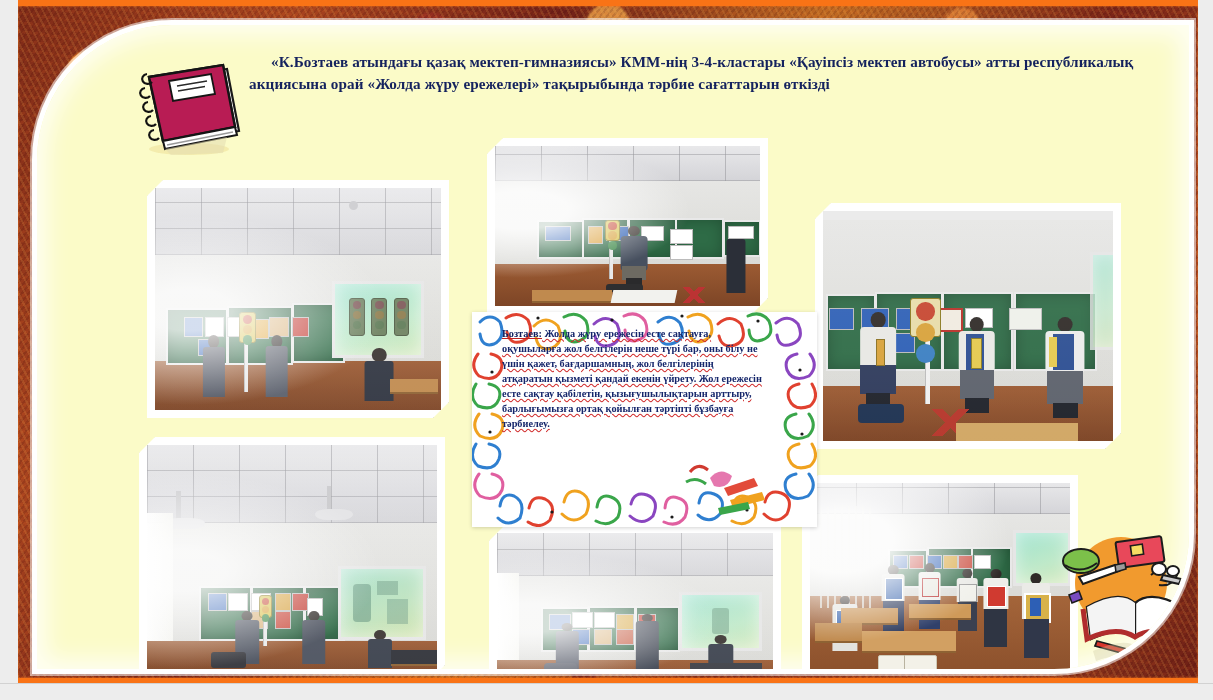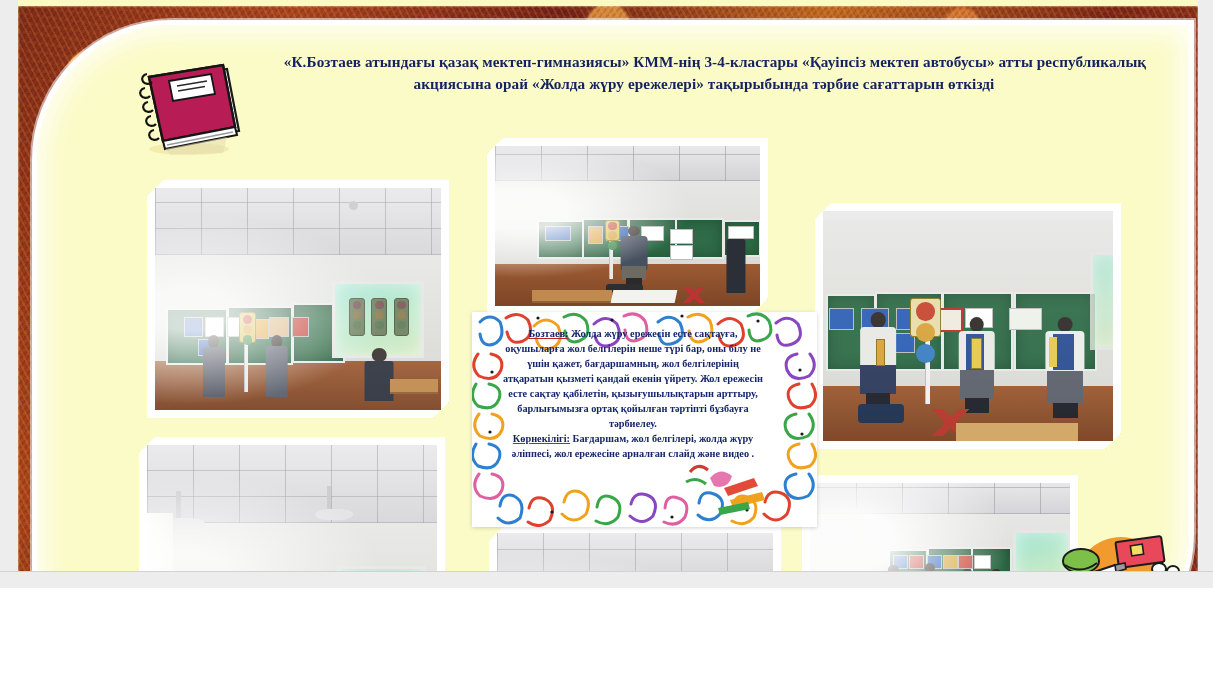--- a/index.html
+++ b/index.html
@@ -1,19 +1,19 @@
 <!DOCTYPE html>
 <html><head>
 <meta charset="utf-8">
 <style>
   html,body{margin:0;padding:0;background:#ffffff;}
   body{width:1213px;height:700px;overflow:hidden;font-family:"Liberation Serif",serif;}
 
   
-  .viewer{position:relative;width:1213px;height:588px;background:#fef9c3;overflow:hidden;text-align:center;}
+  .viewer{position:relative;width:1213px;height:700px;background:#f97316;overflow:hidden;}
 
   
   .slide{position:absolute;left:18px;top:6px;width:1180px;height:672px;
          overflow:hidden;}
 
   
   .slide-bg{position:absolute;inset:0;
     background-color:#8f3c20;
     background-image:
       radial-gradient(circle at 6% 10%, rgba(255,150,40,.95) 0 22px, rgba(0,0,0,0) 23px),
@@ -109,21 +109,21 @@
   .aims{position:absolute;left:435px;top:287px;width:345px;height:215px;
         background:#ffffff;overflow:hidden;
         box-shadow:0 1px 4px rgba(0,0,0,.18);}
   .clips{position:absolute;inset:0;pointer-events:none;}
   .clips svg{width:100%;height:100%;display:block;}
   .aims-text{position:absolute;left:30px;top:14px;width:262px;
         font-family:"Liberation Serif",serif;font-size:10.3px;line-height:1.46;
         color:#15266b;font-weight:bold;}
   .aims-text .lbl{color:#101f5e;text-decoration:underline;text-decoration-color:#c02020;}
   .aims-text p{margin:0;}
-  .squig{text-decoration-style:wavy;text-decoration-color:#d02a2a;
+  .squig{text-decoration:underline;text-decoration-style:wavy;text-decoration-color:#d02a2a;
          text-underline-offset:1px;margin-top:16px;}
   
   .viewer-bottom{position:absolute;left:0;right:0;bottom:0;height:16px;background:#ededed;border-top:1px solid #d2d2d2;}
   .viewer-left{position:absolute;left:0;top:0;bottom:0;width:18px;background:#ededed;}
   .viewer-right{position:absolute;right:0;top:0;bottom:0;width:15px;background:#ededed;}
 </style>
 </head>
 <body>
 
 <div class="viewer">
@@ -539,23 +539,20 @@
               <path d="M238 166 q10 -12 22 -2 q-4 14 -18 10 z" fill="#e05fa0" opacity=".85"></path>
               <path d="M218 160 q8 -10 18 -2" stroke="#d03a30" stroke-width="3" fill="none"></path>
               <path d="M214 170 q10 -6 20 2" stroke="#3aa64a" stroke-width="3" fill="none"></path>
             </g>
           </svg>
         </div>
         <div class="aims-text">
           <p>
             <span class="lbl">Бозтаев:</span><span class="squig"> Жолда жүру ережесін есте сақтауға, оқушыларға жол белгілерін неше түрі бар, оны білу не үшін қажет, бағдаршамның, жол белгілерінің атқаратын қызметі қандай екенін үйрету. Жол ережесін есте сақтау қабілетін, қызығушылықтарын арттыру, барлығымызға ортақ қойылған тәртіпті бұзбауға тәрбиелеу.</span>
           </p>
-          <p>
-            <span class="lbl">Көрнекілігі:</span><span> Бағдаршам, жол белгілері, жолда жүру әліппесі, жол ережесіне арналған слайд және видео .</span>
-          </p>
         </div>
       </div>
 
       <div class="supplies">
         <svg viewBox="0 0 150 130">
           <circle cx="62" cy="52" r="46" fill="#f19a2e"></circle>
           <ellipse cx="22" cy="30" rx="18" ry="12" fill="#7cc04a" stroke="#1c1c1c" stroke-width="2"></ellipse>
           <path d="M6 34 q16 10 32 -2" stroke="#1c1c1c" stroke-width="2" fill="none"></path>
           <rect x="58" y="8" width="46" height="26" rx="2" fill="#e8485a" stroke="#1c1c1c" stroke-width="2" transform="rotate(-8 81 21)"></rect>
           <rect x="72" y="14" width="12" height="10" fill="#f5dd63" stroke="#1c1c1c" stroke-width="1.6" transform="rotate(-8 78 19)"></rect>

